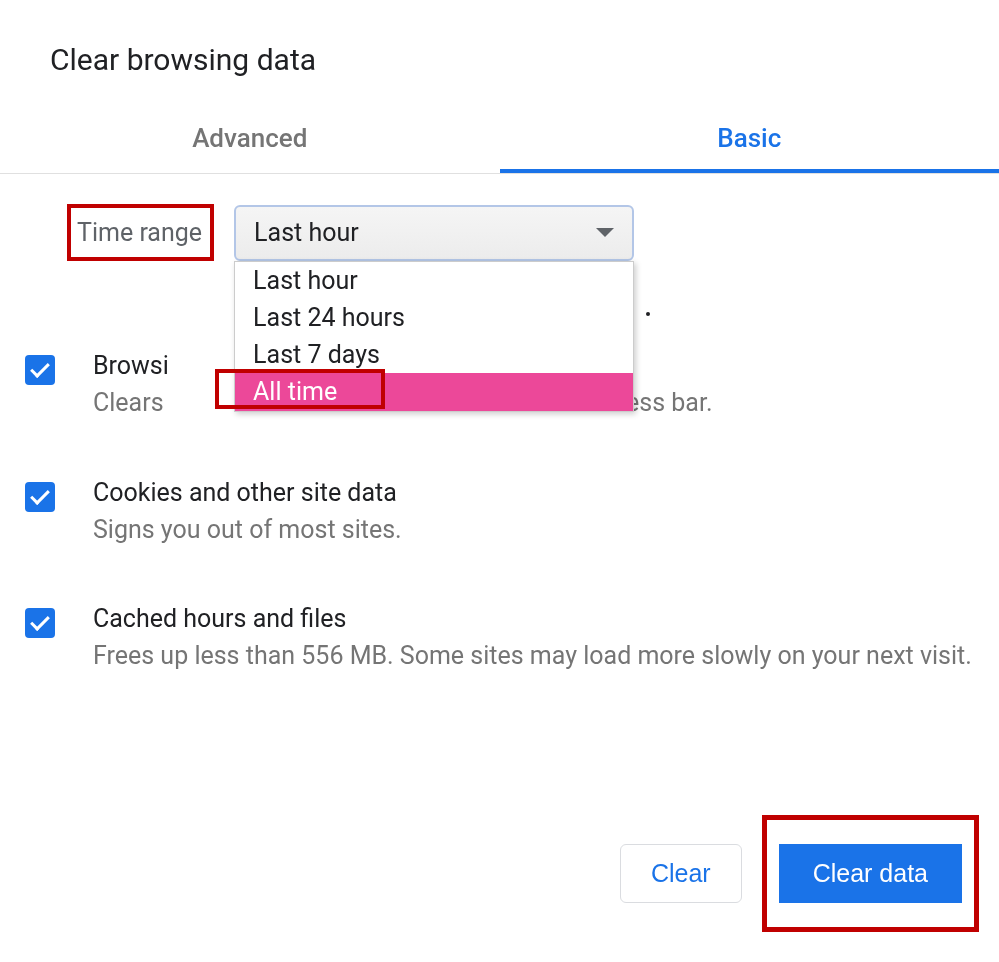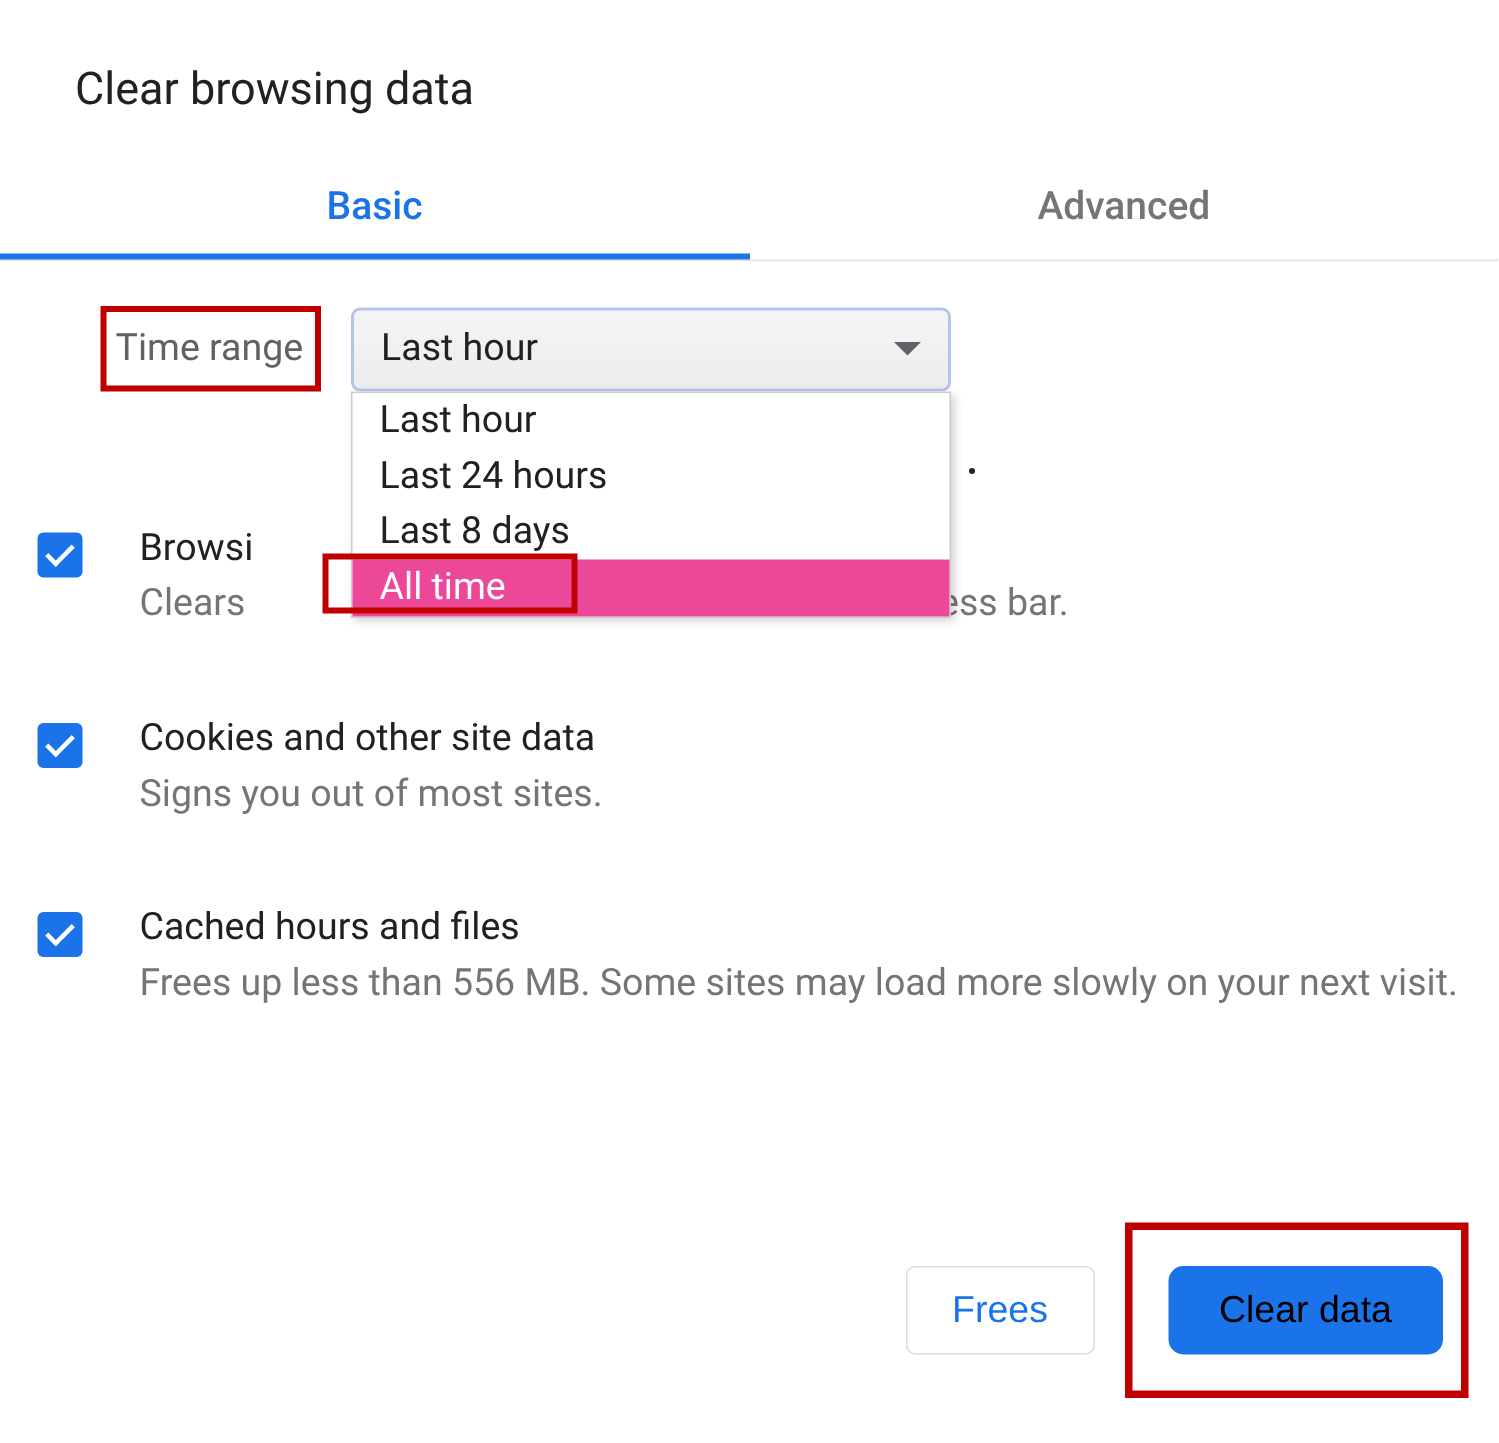--- a/index.html
+++ b/index.html
@@ -167,27 +167,26 @@
       background: #fff;
       border: 1px solid #dadce0;
       border-radius: 6px;
       cursor: pointer;
       font-weight: 500;
       margin-right: 20px;
     }
     .clear-button {
       padding: 15px 34px;
       font-size: 25px;
-      color: #000000;
+      color: #ffffff;
       background: #1a73e8;
       border: none;
-      border-radius: 10px;
+      border-radius: 0;
       cursor: pointer;
       font-weight: 500;
-      margin-left: 12px;
     }
     .clear-button-box {
       border: 5px solid #c00000;
       padding: 24px 12px;
     }
     .dot {
       position: absolute;
       width: 4px;
       height: 4px;
       background: #202124;
@@ -195,37 +194,37 @@
       top: 138px;
       left: 646px;
     }
   </style>
 </head>
 <body>
 
 <div class="dialog-title">Clear browsing data</div>
 
 <div class="tabs">
+  <div class="tab">Advanced</div>
   <div class="tab active">Basic</div>
-  <div class="tab">Advanced</div>
 </div>
 
 <div class="content">
 
   <div class="time-range-row">
     <div class="time-range-label">Time range</div>
     <div class="dropdown-wrapper">
       <div class="dropdown-select">
         <span>Last hour</span>
         <span class="dropdown-arrow"></span>
       </div>
       <div class="dropdown-list">
         <div class="dropdown-item">Last hour</div>
         <div class="dropdown-item">Last 24 hours</div>
-        <div class="dropdown-item">Last 8 days</div>
+        <div class="dropdown-item">Last 7 days</div>
         <div class="dropdown-item highlighted">
           <span>All time</span>
           <div class="highlight-box"></div>
         </div>
       </div>
     </div>
   </div>
 
   <div class="dot"></div>
 
@@ -263,17 +262,17 @@
         <div class="option-title">Cached hours and files</div>
         <div class="option-desc">Frees up less than 556 MB. Some sites may load more slowly on your next visit.</div>
       </div>
     </div>
 
   </div>
 
 </div>
 
 <div class="buttons">
-  <button class="cancel-button">Frees</button>
+  <button class="cancel-button">Clear</button>
   <div class="clear-button-box">
     <button class="clear-button">Clear data</button>
   </div>
 </div>
 
 </body></html>

